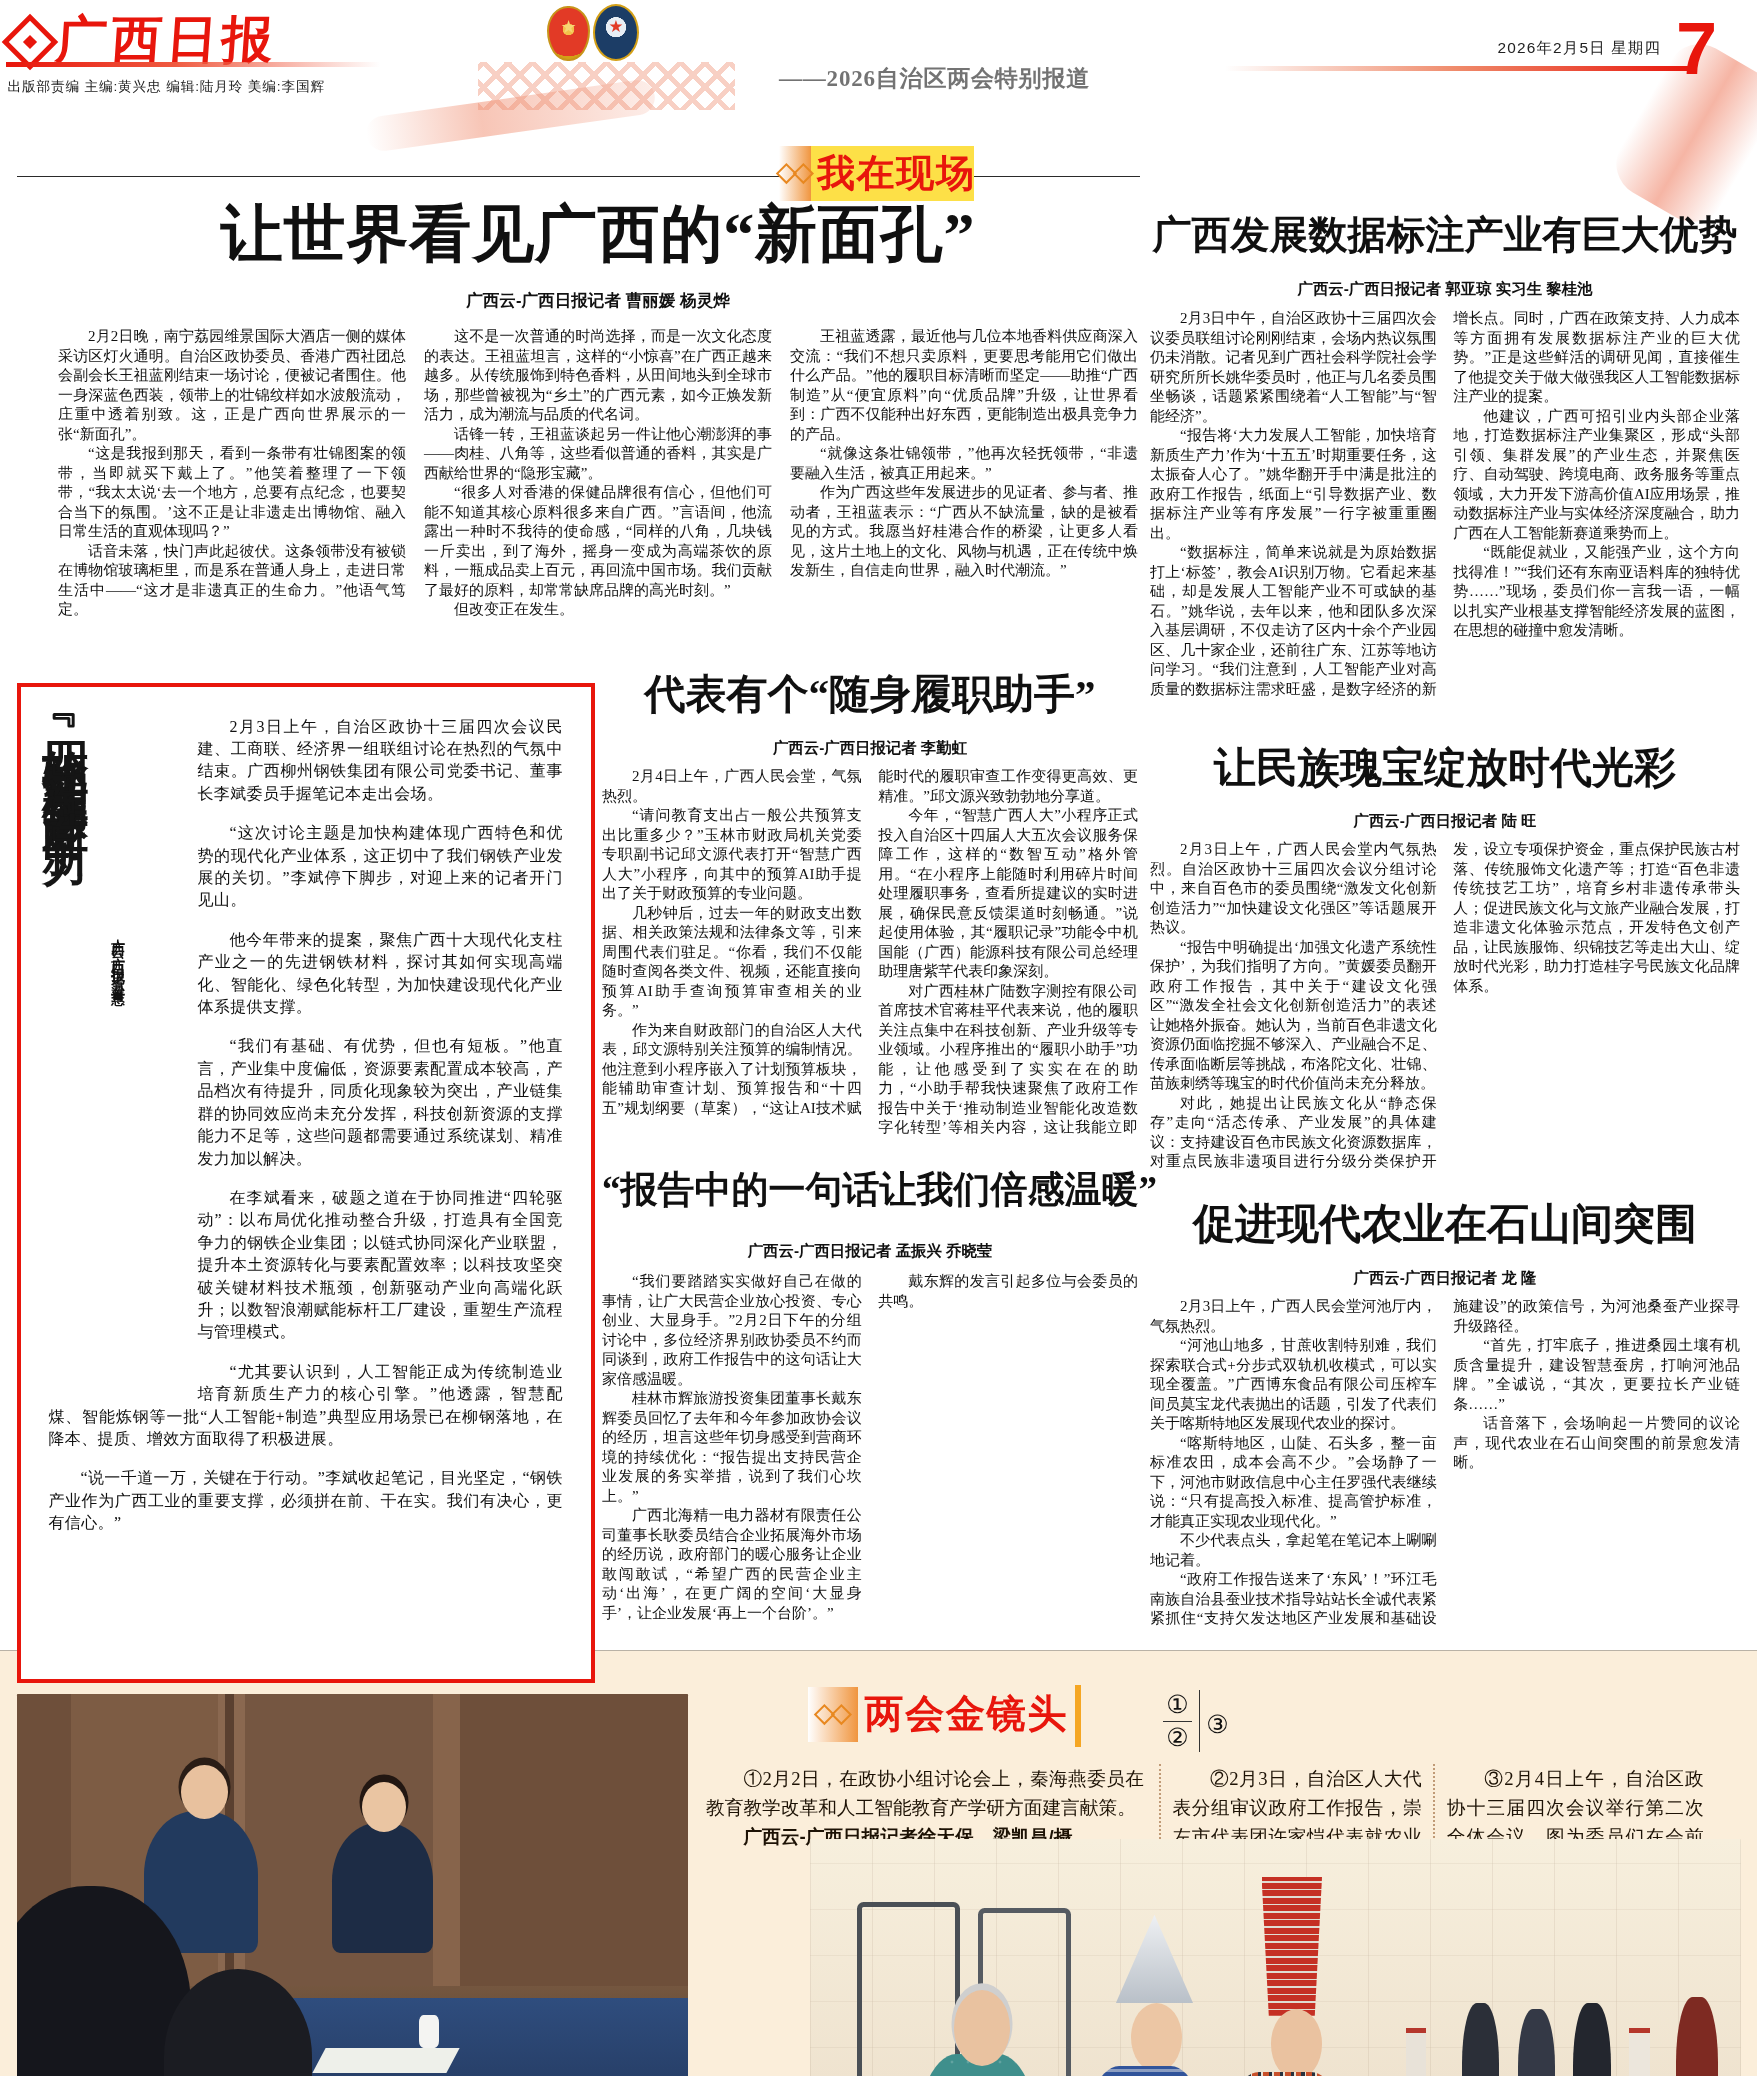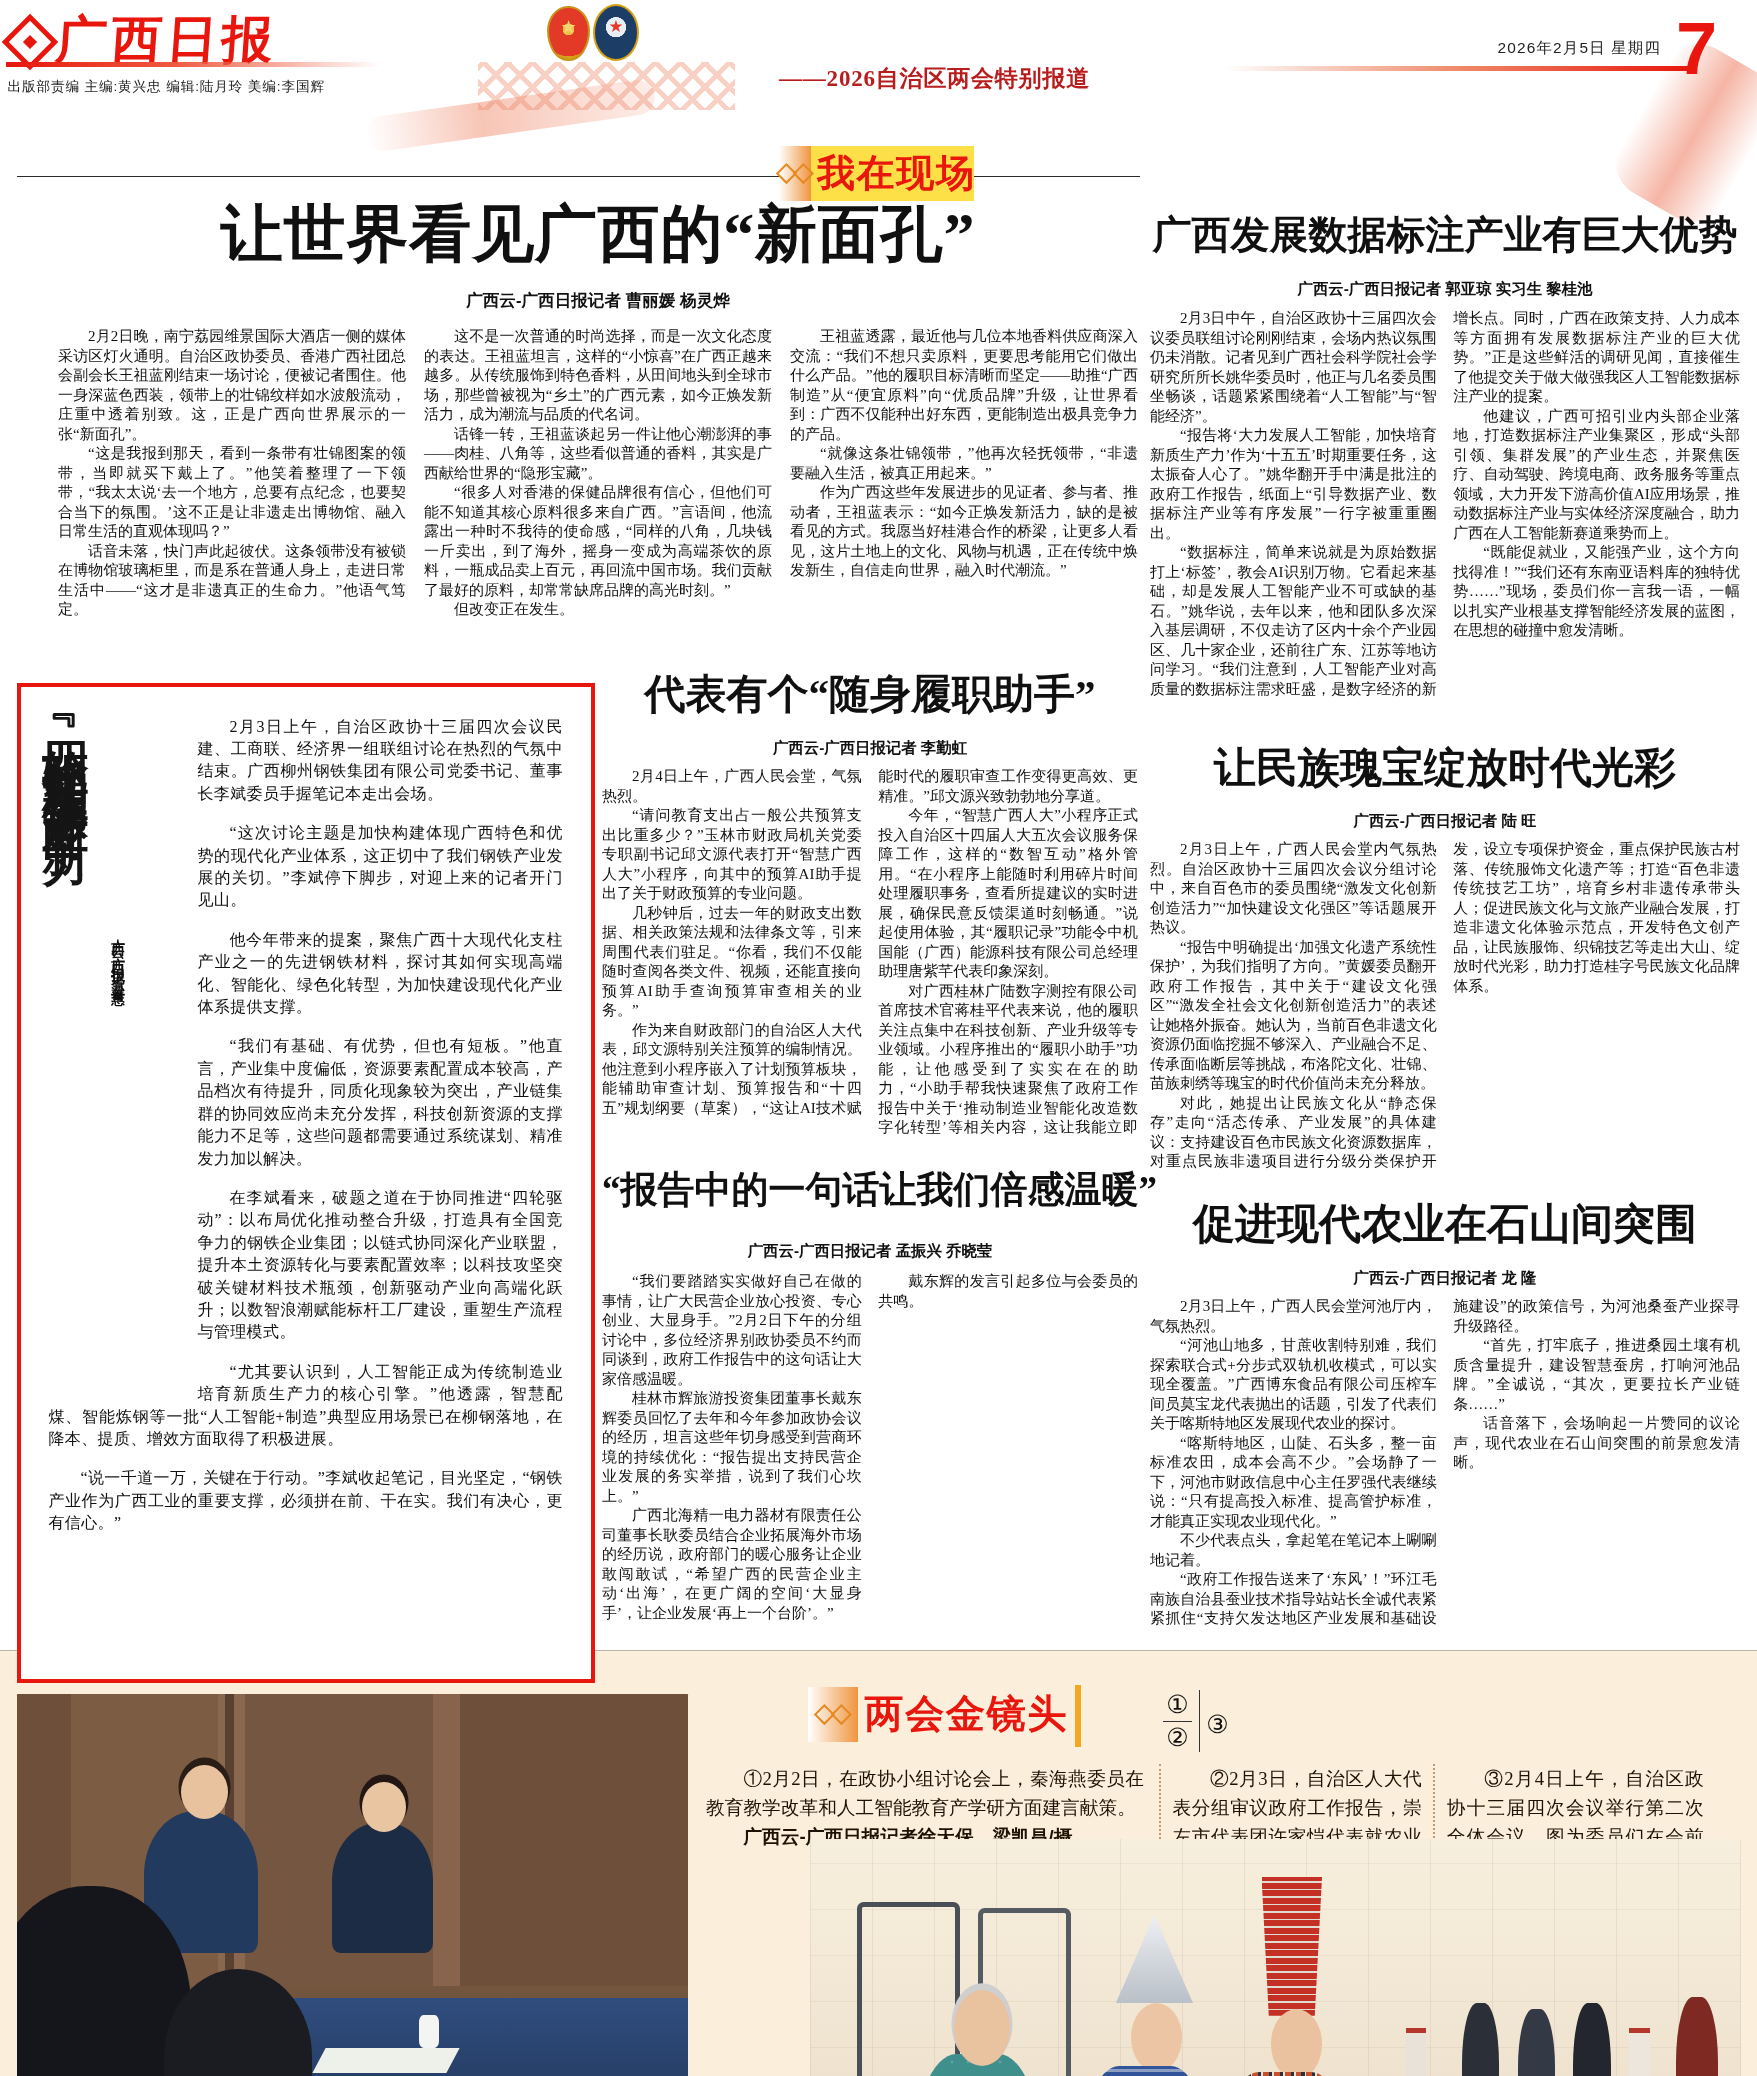--- a/index.html
+++ b/index.html
@@ -27,21 +27,21 @@
   .emblem-nat{left:547px;top:6.2px;width:39px;height:51px;border:2.5px solid #c8951a;
     border-radius:48%/45% 45% 55% 55%;
     background:radial-gradient(circle at 50% 42%,#f3c14a 0 16%,#e23a26 17% 75%,#d4a017 76% 100%);}
   .emblem-star{color:#f7d774;font-size:18px;line-height:1;margin-top:-12.5px;}
   .emblem-cppcc{left:593px;top:4.2px;width:42px;height:53px;border:2.5px solid #d4a017;border-radius:50%;
     background:radial-gradient(circle at 50% 40%,#e8eef5 0 26%,#1c3d66 27% 100%);}
   .emblem-star2{color:#e23a26;font-size:16.6px;line-height:1;margin-top:-10.8px;}
   .banner-title{left:648px;top:6.6px;width:573px;text-align:center;font-size:42px;font-weight:900;
     color:#e8160c;letter-spacing:1.7px;font-family:"Liberation Sans",sans-serif;white-space:nowrap;}
   .banner-subtitle{left:648px;top:63px;width:573px;text-align:center;font-size:23px;font-weight:700;
-    color:#b91c1c;letter-spacing:0.8px;}
+    color:#737373;letter-spacing:0.8px;}
   .date-line{left:1478px;top:38px;width:183px;text-align:right;font-size:15.4px;color:#222;
     letter-spacing:1.2px;font-family:"Liberation Sans",sans-serif;}
   .page-number{left:1676px;top:11.6px;font-size:74px;font-weight:700;color:#e8160c;
     font-family:"Liberation Sans",sans-serif;line-height:1;}
   .right-rule{left:1225px;top:66px;width:465px;height:5px;
     background:linear-gradient(to right,rgba(232,22,12,0),#ef8a6a 50%,#e8160c);}
   
   .topline{left:16.6px;top:176px;width:1123px;height:1.2px;background:#2a2a2a;}
   .scene-badge{left:779px;top:146px;width:195px;height:55px;background:#fde047;display:flex;
     align-items:center;z-index:2;}
@@ -197,21 +197,21 @@
   <div class="abs body main-body">
     <p>2月2日晚，南宁荔园维景国际大酒店一侧的媒体采访区灯火通明。自治区政协委员、香港广西社团总会副会长王祖蓝刚结束一场讨论，便被记者围住。他一身深蓝色西装，领带上的壮锦纹样如水波般流动，庄重中透着别致。这，正是广西向世界展示的一张“新面孔”。</p>
     <p>“这是我报到那天，看到一条带有壮锦图案的领带，当即就买下戴上了。”他笑着整理了一下领带，“我太太说‘去一个地方，总要有点纪念，也要契合当下的氛围。’这不正是让非遗走出博物馆、融入日常生活的直观体现吗？”</p>
     <p>话音未落，快门声此起彼伏。这条领带没有被锁在博物馆玻璃柜里，而是系在普通人身上，走进日常生活中——“这才是非遗真正的生命力。”他语气笃定。</p>
     <p>这不是一次普通的时尚选择，而是一次文化态度的表达。王祖蓝坦言，这样的“小惊喜”在广西正越来越多。从传统服饰到特色香料，从田间地头到全球市场，那些曾被视为“乡土”的广西元素，如今正焕发新活力，成为潮流与品质的代名词。</p>
     <p>话锋一转，王祖蓝谈起另一件让他心潮澎湃的事——肉桂、八角等，这些看似普通的香料，其实是广西献给世界的“隐形宝藏”。</p>
     <p>“很多人对香港的保健品牌很有信心，但他们可能不知道其核心原料很多来自广西。”言语间，他流露出一种时不我待的使命感，“同样的八角，几块钱一斤卖出，到了海外，摇身一变成为高端茶饮的原料，一瓶成品卖上百元，再回流中国市场。我们贡献了最好的原料，却常常缺席品牌的高光时刻。”</p>
     <p>但改变正在发生。</p>
     <p>王祖蓝透露，最近他与几位本地香料供应商深入交流：“我们不想只卖原料，更要思考能用它们做出什么产品。”他的履职目标清晰而坚定——助推“广西制造”从“便宜原料”向“优质品牌”升级，让世界看到：广西不仅能种出好东西，更能制造出极具竞争力的产品。</p>
     <p>“就像这条壮锦领带，”他再次轻抚领带，“非遗要融入生活，被真正用起来。”</p>
-    <p>作为广西这些年发展进步的见证者、参与者、推动者，王祖蓝表示：“如今正焕发新活力，缺的是被看见的方式。我愿当好桂港合作的桥梁，让更多人看见，这片土地上的文化、风物与机遇，正在传统中焕发新生，自信走向世界，融入时代潮流。”</p>
+    <p>作为广西这些年发展进步的见证者、参与者、推动者，王祖蓝表示：“广西从不缺流量，缺的是被看见的方式。我愿当好桂港合作的桥梁，让更多人看见，这片土地上的文化、风物与机遇，正在传统中焕发新生，自信走向世界，融入时代潮流。”</p>
   </div>
 
   <div class="abs steel-box">
     <div class="steel-head">
       <div class="steel-title">『四轮驱动』塑造钢铁产业向『新』力</div>
       <div class="steel-byline">广西云-广西日报记者 梁菁惠</div>
     </div>
     <div class="steel-body">
       <p>2月3日上午，自治区政协十三届四次会议民建、工商联、经济界一组联组讨论在热烈的气氛中结束。广西柳州钢铁集团有限公司党委书记、董事长李斌委员手握笔记本走出会场。</p>
       <p>“这次讨论主题是加快构建体现广西特色和优势的现代化产业体系，这正切中了我们钢铁产业发展的关切。”李斌停下脚步，对迎上来的记者开门见山。</p>

